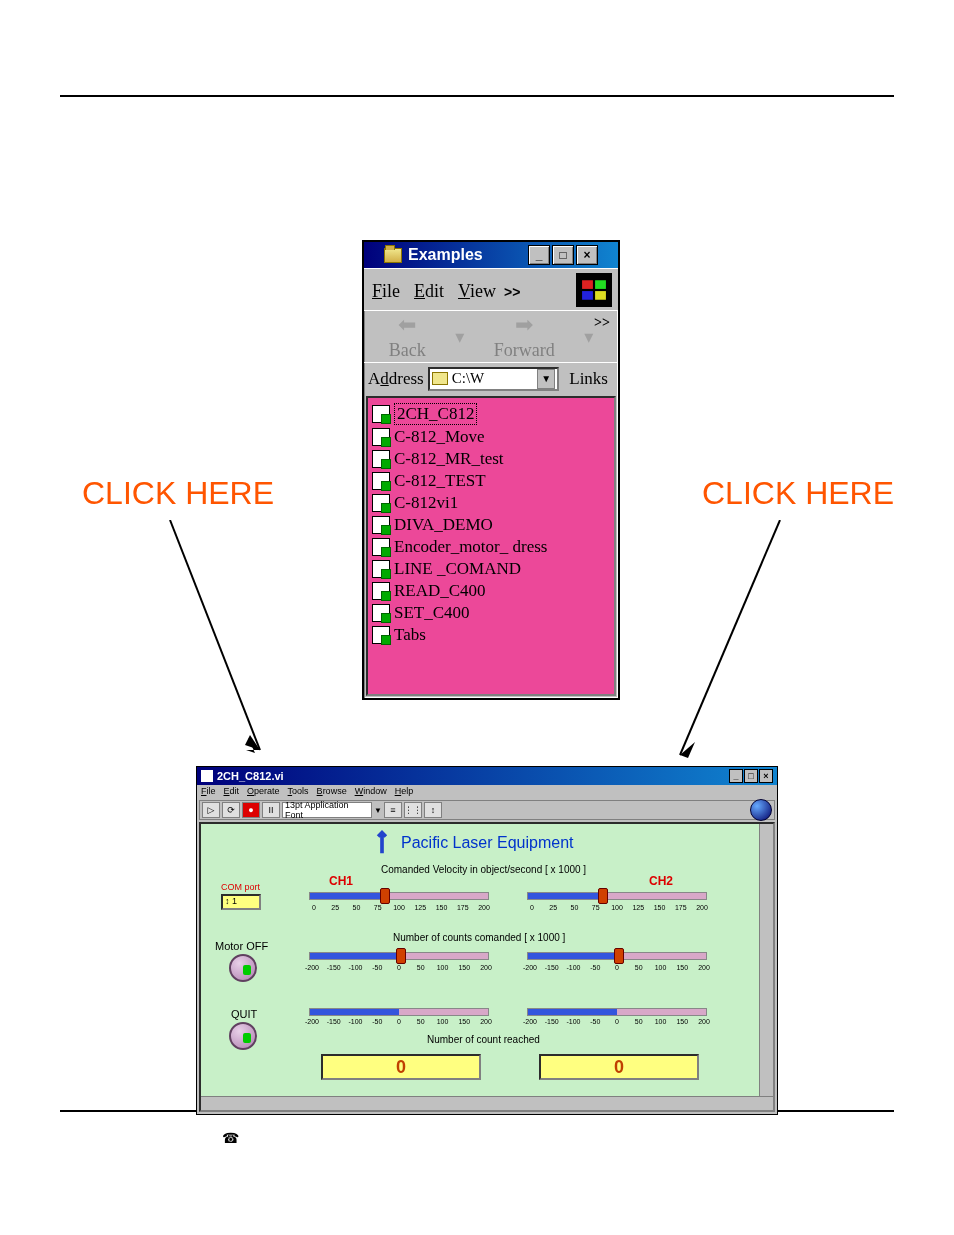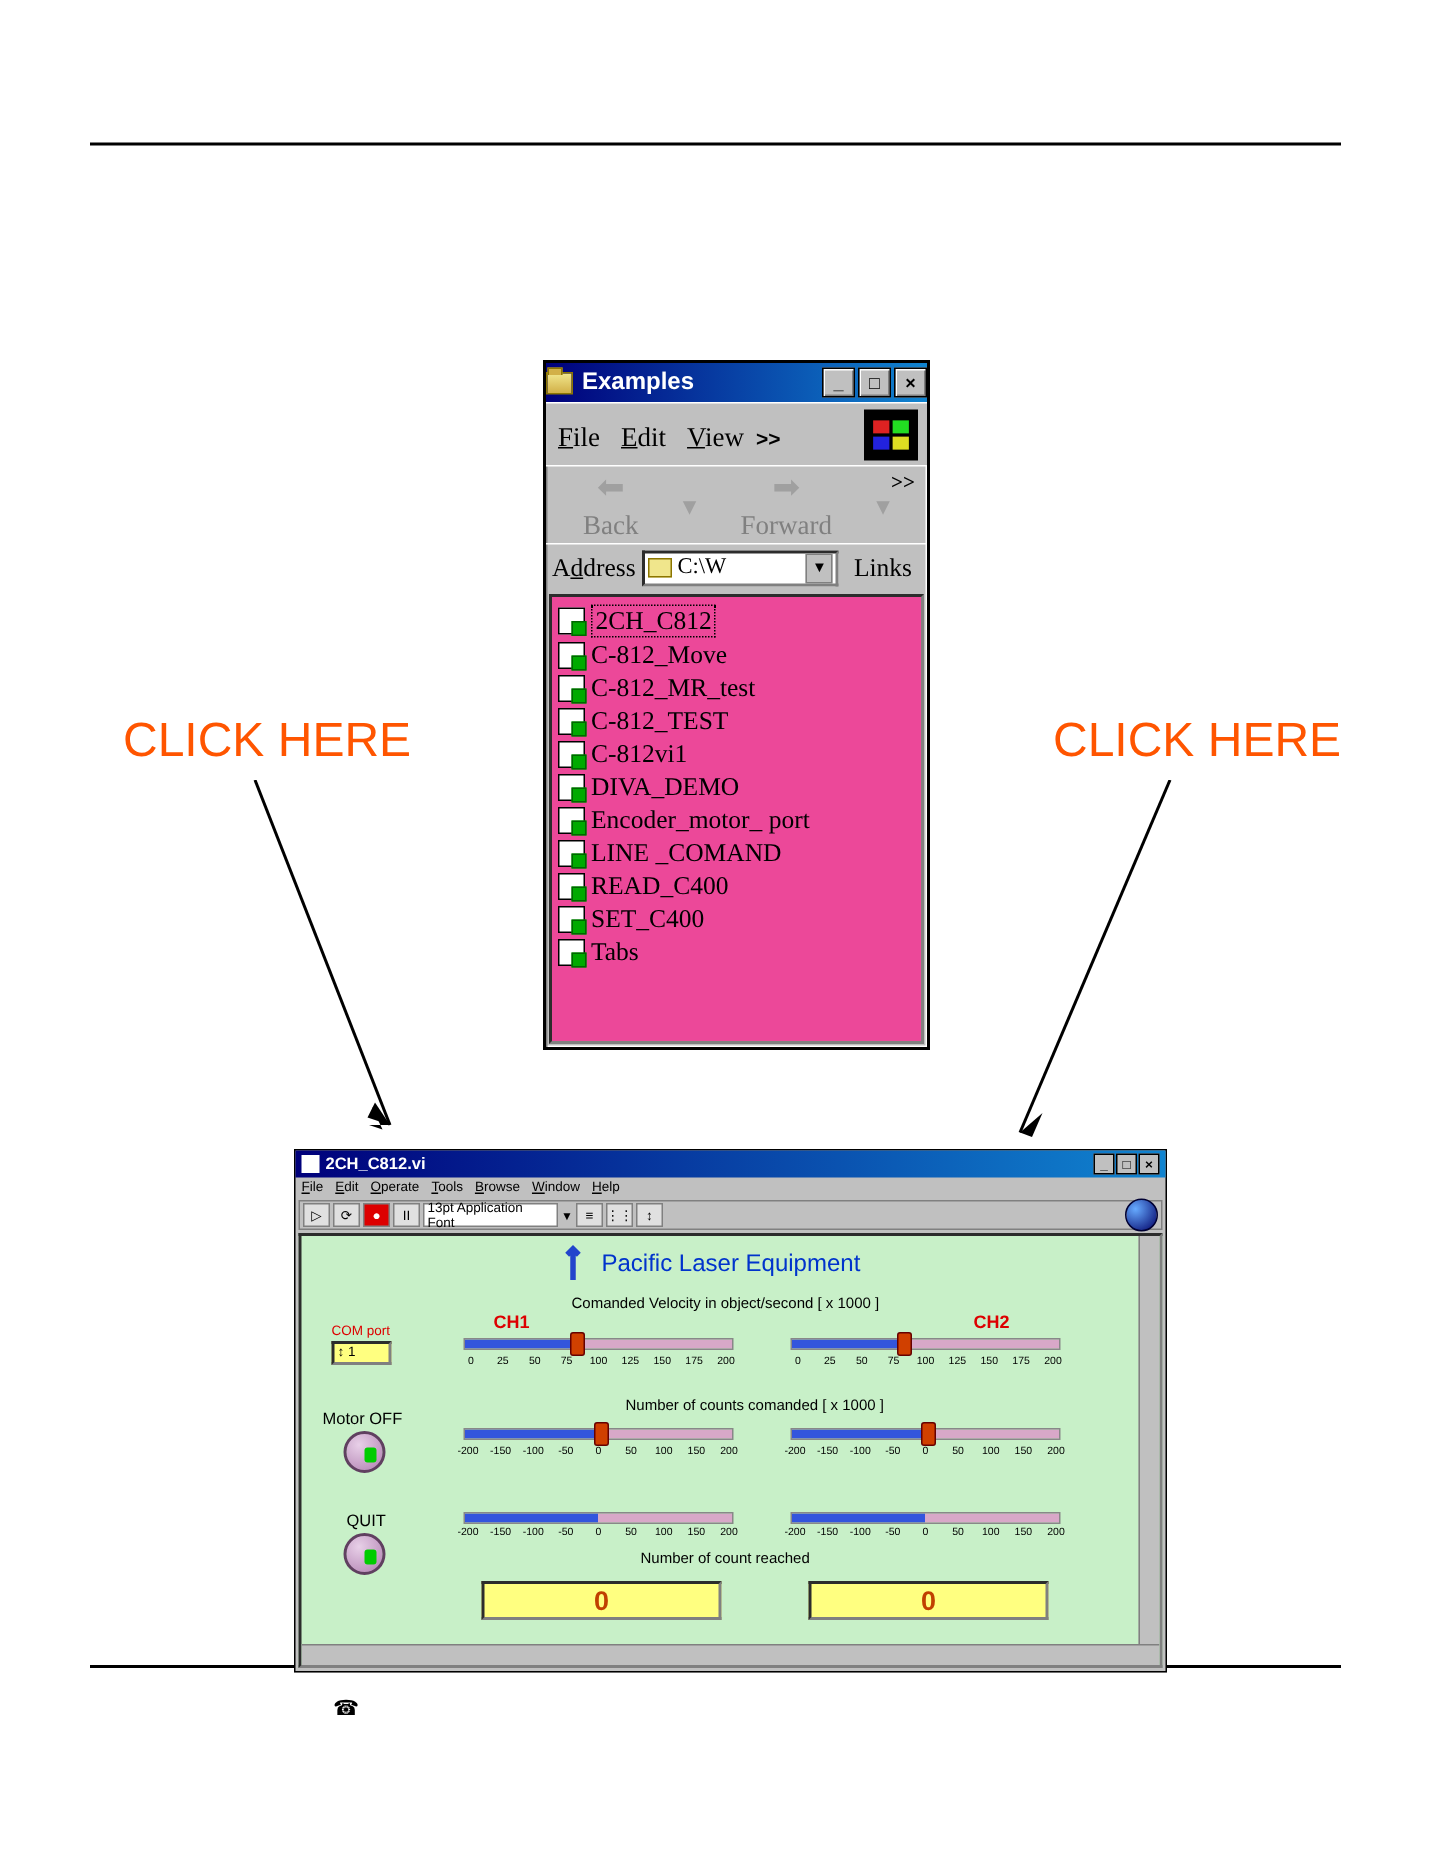--- a/index.html
+++ b/index.html
@@ -48,21 +48,21 @@
     box-shadow: 1px 1px 0 #808080 inset, -1px -1px 0 #fff inset;
   }
   .titlebar {
     display: flex;
     align-items: center;
     height: 26px;
     background: linear-gradient(to right, #00007b, #1084d0);
     color: #fff;
     font-weight: bold;
     font-size: 16px;
-    padding: 0 0;
+    padding: 0 20px;
   }
   .titlebar .folder-icon {
     width: 18px; height: 15px;
     background: linear-gradient(#f0e68c, #d2b048);
     border: 1px solid #8b7500;
     margin-right: 6px;
     position: relative;
   }
   .titlebar .folder-icon:before {
     content:""; position:absolute; top:-4px; left:0; width:8px; height:4px;
@@ -328,21 +328,21 @@
     <div class="file-item">
         <div class="vi-icon"></div>
         <span>C-812vi1</span>
       </div>
     <div class="file-item">
         <div class="vi-icon"></div>
         <span>DIVA_DEMO</span>
       </div>
     <div class="file-item">
         <div class="vi-icon"></div>
-        <span>Encoder_motor_ port</span>
+        <span>Encoder_motor_ dress</span>
       </div>
     <div class="file-item">
         <div class="vi-icon"></div>
         <span>LINE _COMAND</span>
       </div>
     <div class="file-item">
         <div class="vi-icon"></div>
         <span>READ_C400</span>
       </div>
     <div class="file-item">
@@ -429,21 +429,21 @@
         <span>25</span>
         <span>50</span>
         <span>75</span>
         <span>100</span>
         <span>125</span>
         <span>150</span>
         <span>175</span>
         <span>200</span>
     </div>
 
-    <div class="lv-subt" style="top:108px;left:216px;">Number of counts comanded [ x 1000 ]</div>
+    <div class="lv-subt" style="top:108px;left:192px;">Number of counts comanded [ x 1000 ]</div>
 
     <div class="lv-label" style="top:116px;left:14px;">Motor OFF</div>
     <div class="roundbtn" style="top:130px;left:28px;"></div>
 
     <div class="slider" style="top:128px;left:108px;width:180px;background:linear-gradient(to right,#3355dd 0%,#3355dd 50%,#d8a8c8 50%,#d8a8c8 100%);">
         <div class="thumb" style="left:86px;"></div>
       </div>
     <div class="ticks" style="top:140px;left:102px;width:192px;">
       <span>-200</span>
         <span>-150</span>

